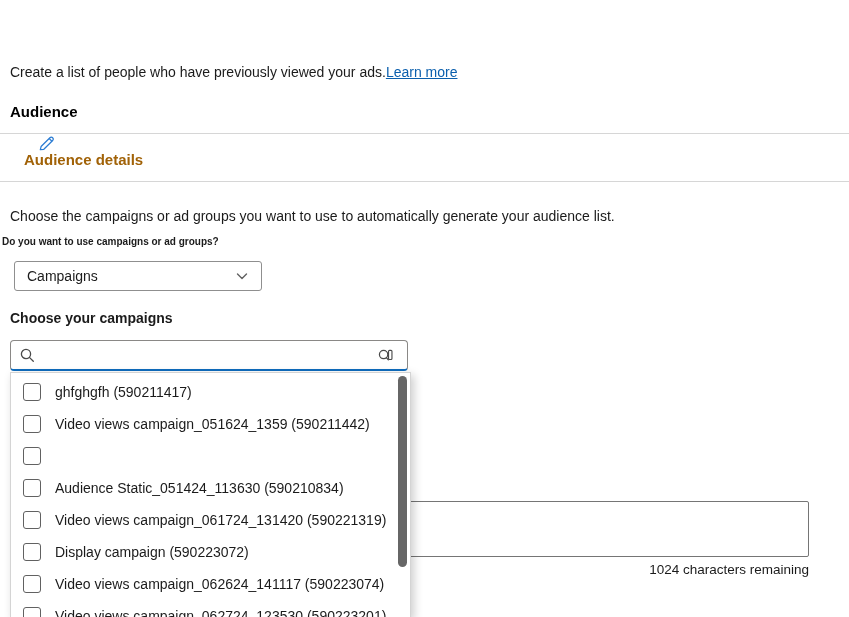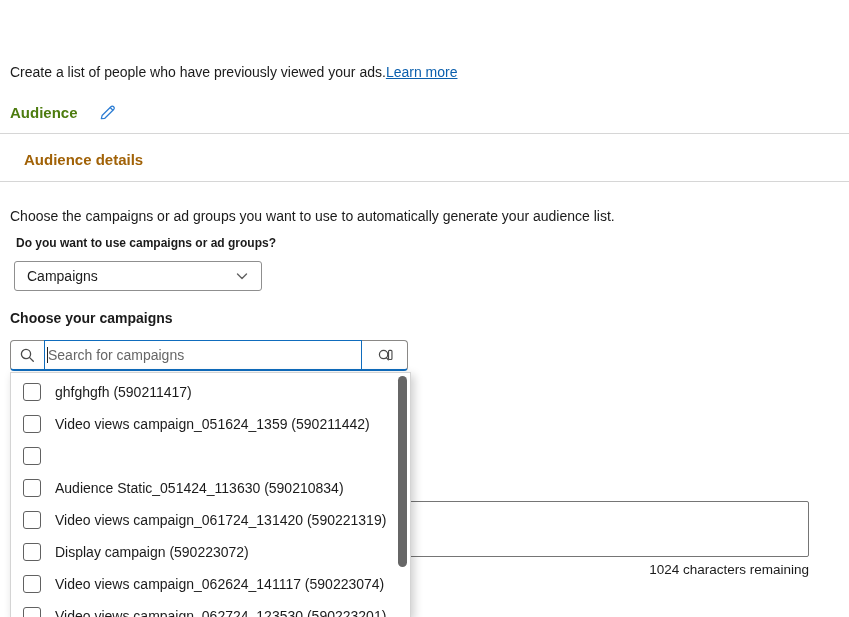--- a/index.html
+++ b/index.html
@@ -19,43 +19,43 @@
     position: absolute; left: 10px; top: 64px;
     font-size: 14px; color: #1b1b1b;
   }
   .subtitle a {
     color: #0b5fad; text-decoration: underline; cursor: pointer;
   }
 
   .audience-row {
     position: absolute; left: 10px; top: 103px;
     display: flex; align-items: center; gap: 14px;
-    font-size: 15px; font-weight: 600; color: #4d7c0f;
+    font-size: 15px; font-weight: 600; color: #000000; flex-direction: column;
   }
   .audience-row .edit-btn {
     background: none; border: none; cursor: pointer; margin-left: 6px;
     display: inline-flex; align-items: center; padding: 0;
   }
 
   .divider { position: absolute; left: 0; width: 849px; height: 1px; background: #d6d6d6; }
   .divider.d1 { top: 133px; }
   .divider.d2 { top: 181px; }
 
   .section-heading {
     position: absolute; left: 24px; top: 151px;
     font-size: 15px; font-weight: 700; color: #a16207;
   }
 
   .description {
     position: absolute; left: 10px; top: 208px;
     font-size: 14px; color: #1b1b1b;
   }
   .question {
-    position: absolute; left: 16px; top: 236px;
-    font-size: 12px; font-weight: 700; color: #1b1b1b; text-align: right;
+    position: absolute; left: 2px; top: 236px;
+    font-size: 10px; font-weight: 700; color: #1b1b1b; text-align: right;
   }
 
   .scope-select {
     position: absolute; left: 14px; top: 261px;
     width: 248px; height: 30px;
     border: 1px solid #8f8f8f; border-radius: 3px; background: #fff;
     display: flex; align-items: center; justify-content: space-between;
     padding: 0 12px; font-size: 14px; color: #1b1b1b; cursor: pointer;
   }
 
@@ -174,24 +174,20 @@
 
   <p class="campaigns-label">Choose your campaigns</p>
 
   <div class="search-box">
     <span class="left-icon">
       <svg width="17" height="17" viewBox="0 0 17 17" fill="none">
         <circle cx="7" cy="7" r="4.6" stroke="#4a4a4a" stroke-width="1.3"></circle>
         <path d="M10.4 10.4 L14.3 14.3" stroke="#4a4a4a" stroke-width="1.3" stroke-linecap="round"></path>
       </svg>
     </span>
-    <div class="input-wrap">
-      <span class="caret"></span>
-      <input type="text" placeholder="Search for campaigns" style="">
-    </div>
     <button class="right-btn">
       <span>
         <svg width="19" height="19" viewBox="0 0 20 20" fill="none">
           <circle cx="8" cy="9" r="4.4" stroke="#4a4a4a" stroke-width="1.3"></circle>
           <path d="M10.9 12.2 L13 14.6" stroke="#4a4a4a" stroke-width="1.3" stroke-linecap="round"></path>
           <rect x="13.2" y="4.6" width="3.6" height="9.6" rx="1" stroke="#4a4a4a" stroke-width="1.2"></rect>
         </svg>
       </span>
     </button>
   </div>

